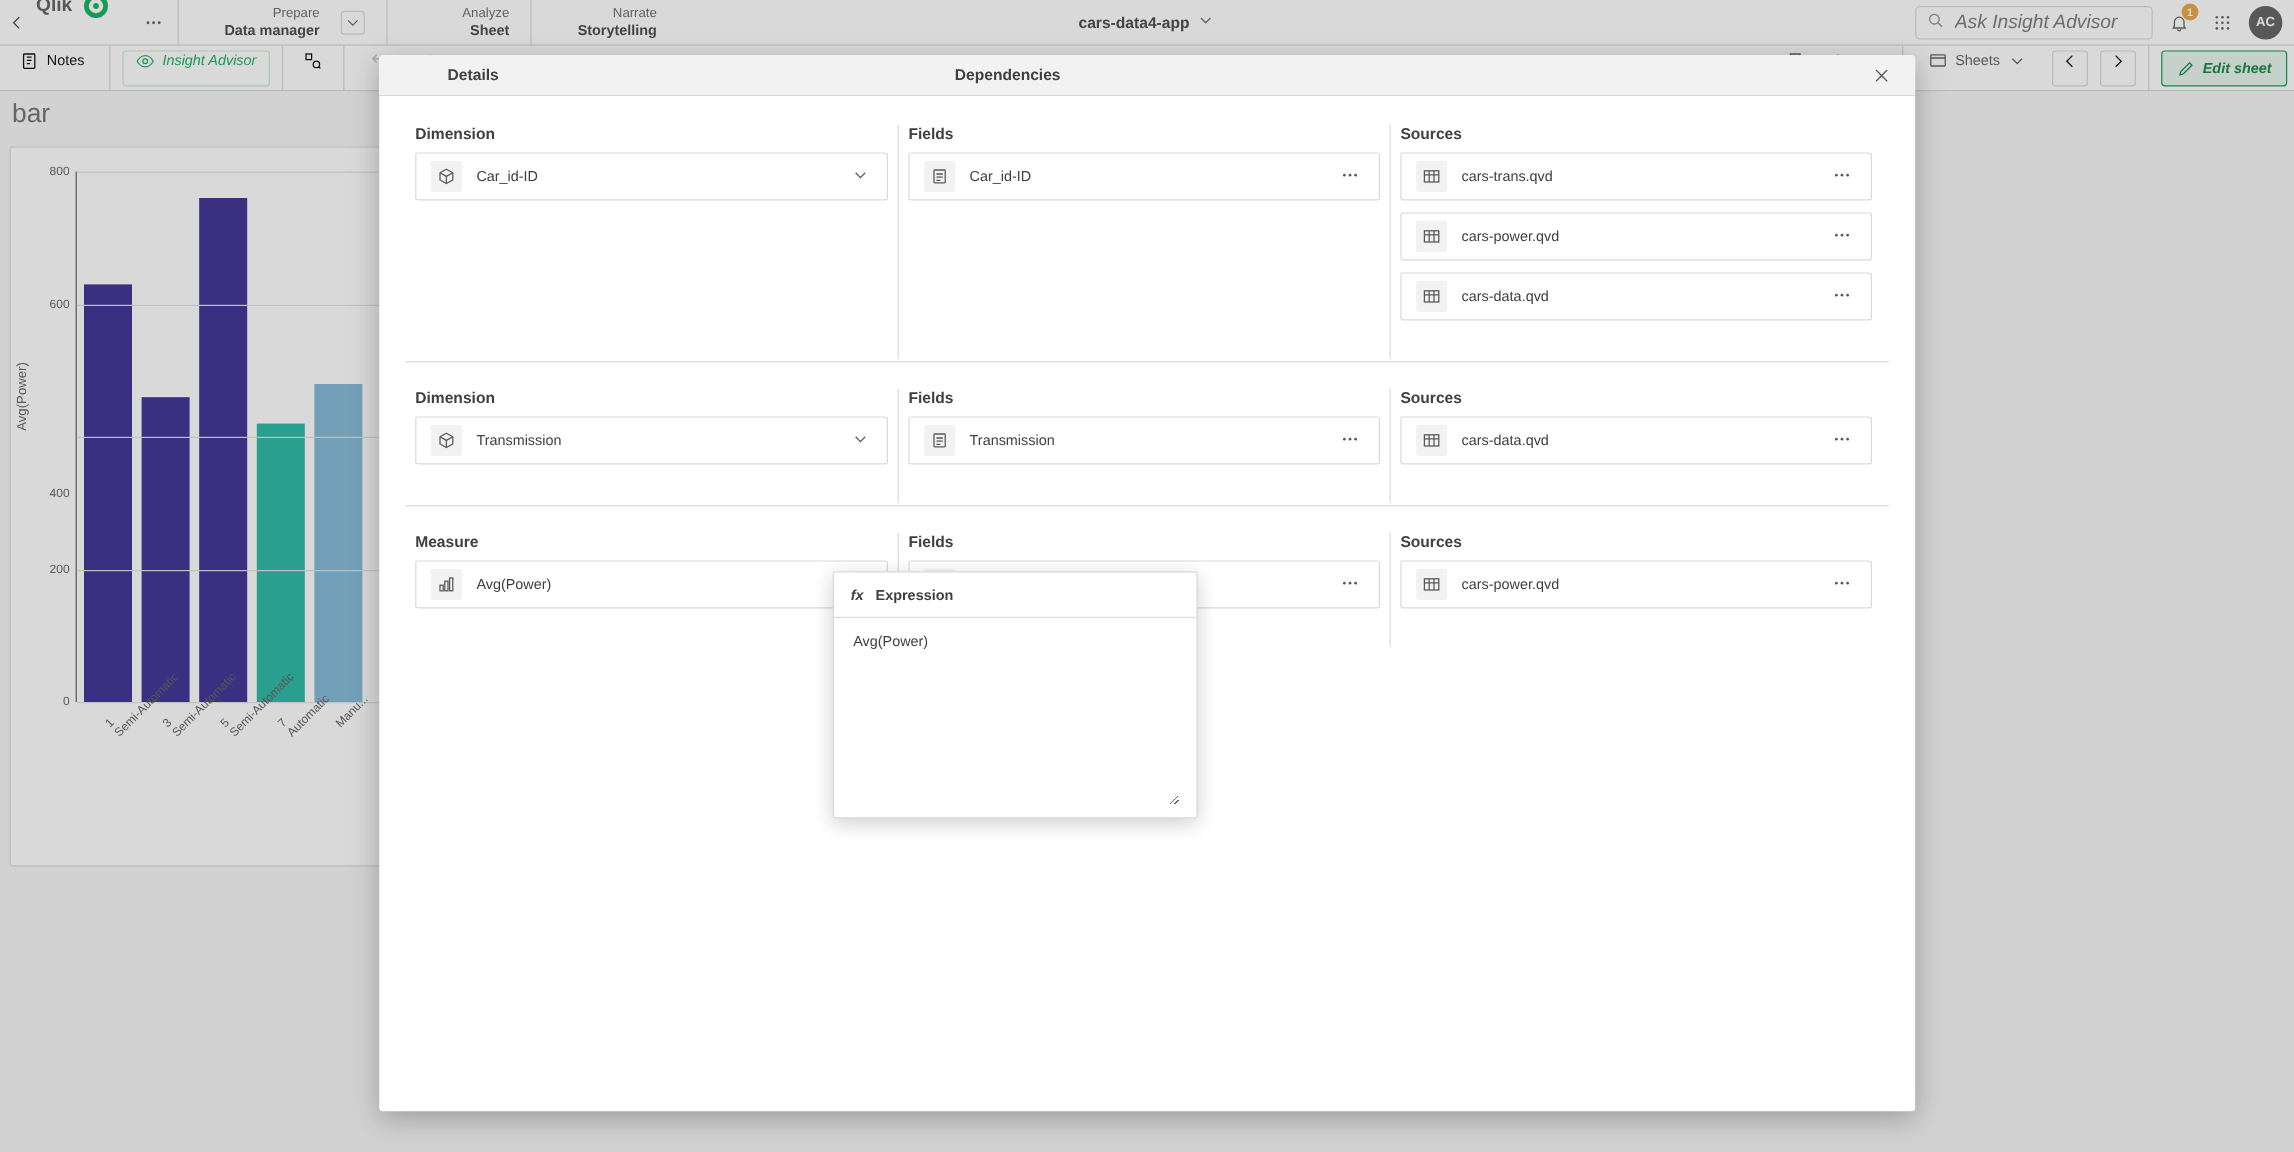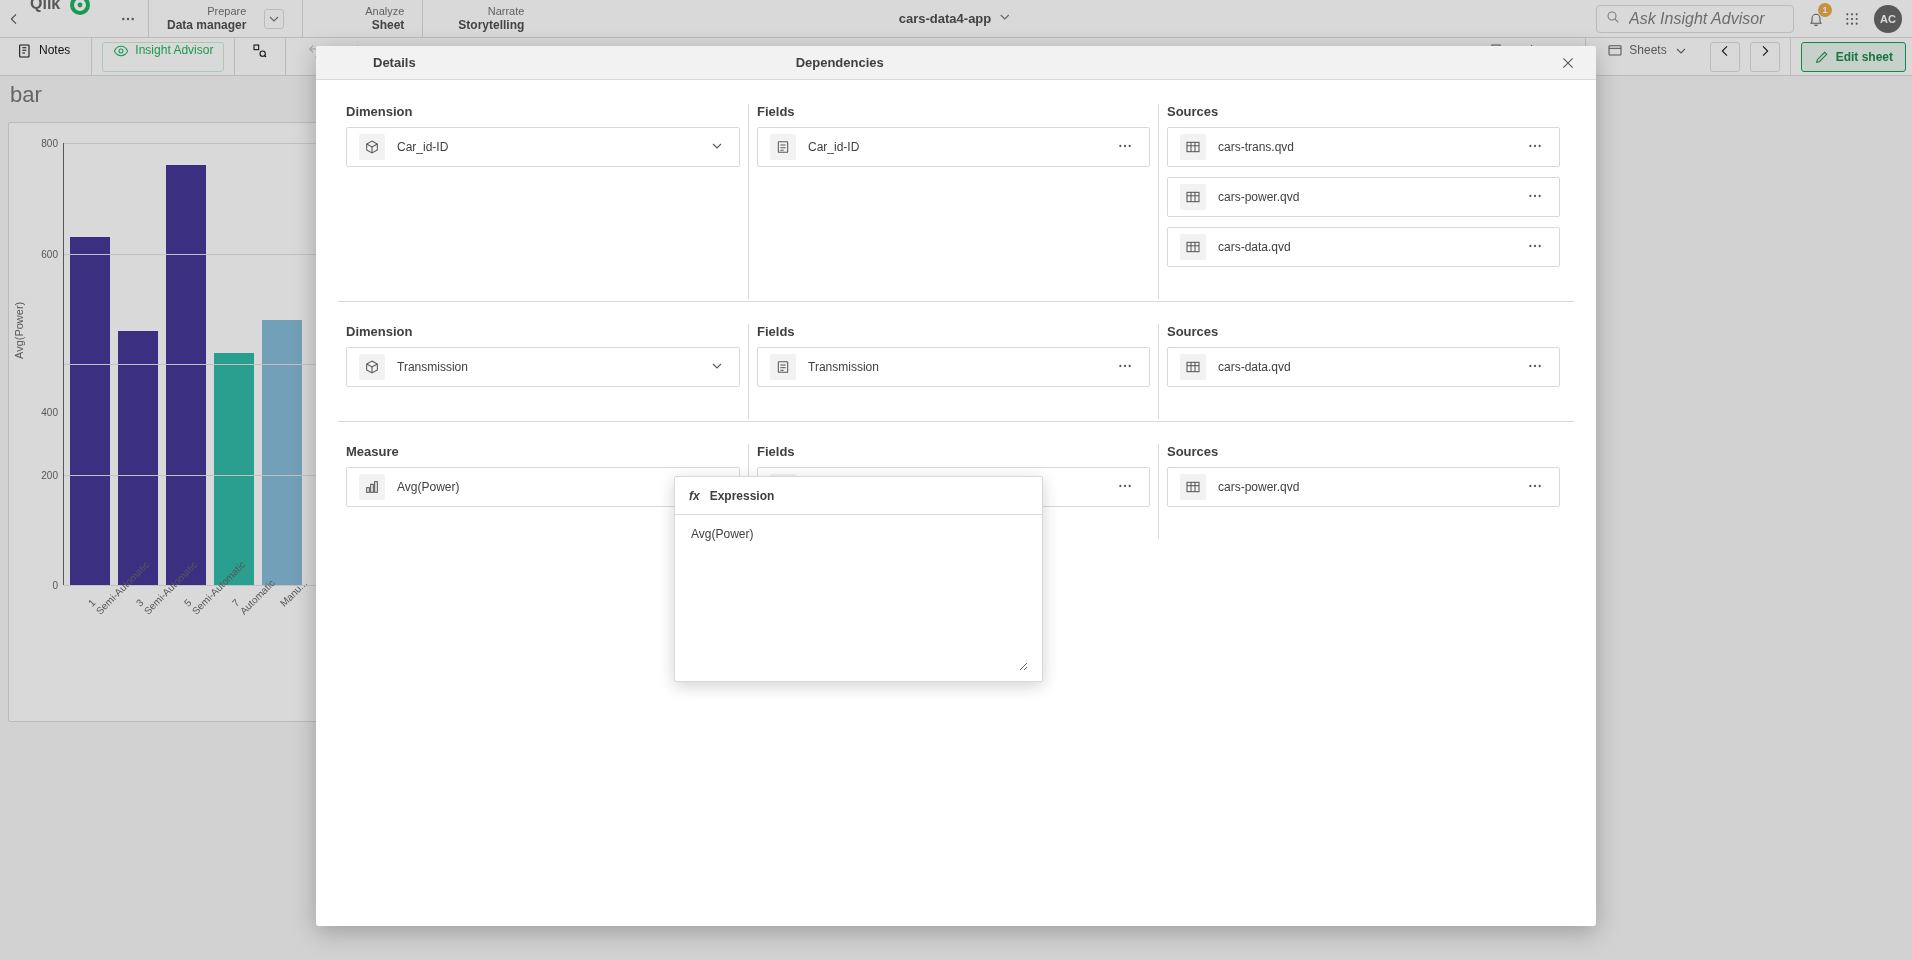--- a/index.html
+++ b/index.html
@@ -60,21 +60,21 @@
     display:flex;
     flex-direction:column;
     justify-content:center;
     padding:0 18px;
     border-left:1px solid var(--divider);
     cursor:pointer;
     min-width:120px;
     text-align:right;
   }
   .nav-pill .pill-top{ font-size:11px; color:var(--text-soft); line-height:1.1;}
-  .nav-pill .pill-bot{ font-size:12px; font-weight:600;}
+  .nav-pill .pill-bot{ font-size:12px; font-weight:600;margin-left:20px;}
   .nav-pill.first{
     border-left:1px solid var(--divider);
     display:flex;
     flex-direction:row;
     align-items:center;
     gap:10px;
   }
   .nav-pill.first .col{ display:flex;flex-direction:column;}
   .nav-pill .chevron-box{
     width:20px;height:20px;border:1px solid var(--divider);border-radius:3px;
@@ -121,27 +121,27 @@
   }
   
   .toolbar{
     height:38px;background:#ffffff;border-bottom:1px solid var(--divider);
     display:flex;align-items:center;padding:0 6px;gap:10px;
   }
   .tb-btn{
     height:30px;display:flex;gap:6px;padding:0 10px;border-radius:3px;
     border:1px solid transparent;cursor:pointer;background:transparent;font-size:12px;
   }
-  .tb-btn.outlined{border:1px solid #c6e9d2;color:var(--accent);}
+  .tb-btn.outlined{border:1px solid #c6e9d2;color:var(--accent);font-style:italic;}
   .tb-sep{height:38px;width:1px;background:var(--divider);}
   .toolbar .spacer{flex:1;}
   .tb-btn.ghost{color:#595959;}
   .tb-btn.edit{
     height:30px;border:1px solid var(--green-btn-border);background:#e6f5ec;color:#0a803a;
-    font-weight:600;padding:0 12px;display:flex;align-items:center;gap:6px;border-radius:3px;
+    font-weight:600;padding:0 12px;display:flex;align-items:center;gap:6px;border-radius:3px;font-style:italic;
   }
   .tb-btn.chev-only{padding:0 6px;min-width:28px;justify-content:center;border:1px solid var(--divider);}
   
   .sheet-area{
     position:relative;
     height:calc(960px - 38px - 38px);
     background:#f6f6f6;
   }
   .breadcrumb{
     font-size:22px;color:#6b6b6b;padding:6px 10px;
@@ -207,23 +207,23 @@
     width:26px;height:26px;background:#f2f2f2;border-radius:2px;
     display:flex;align-items:center;justify-content:center;color:#595959;
   }
   .card .card-text{flex:1;font-size:12px;}
   .card .card-chev{color:#595959;cursor:pointer;padding:2px;}
   .card .card-dots{color:#595959;cursor:pointer;padding:2px 4px;}
   .h-divider{height:1px;background:var(--divider);margin:2px 0 22px 0;}
   
   .expr-pop{
     position:absolute;
-    left:336px;
+    left:356px;
     top:32px;
-    width:369px;height:206px;background:#fff;border:1px solid var(--divider);
+    width:304px;height:206px;background:#fff;border:1px solid var(--divider);
     box-shadow:0 4px 16px rgba(0,0,0,0.18);border-radius:2px;z-index:10;
   }
   .expr-head{
     height:38px;display:flex;align-items:center;gap:10px;padding:0 14px;border-bottom:1px solid var(--divider);
     font-weight:600;font-size:12px;
   }
   .expr-body{
     padding:10px 14px;font-size:12px;color:var(--text);
     height:calc(100% - 38px);
   }

